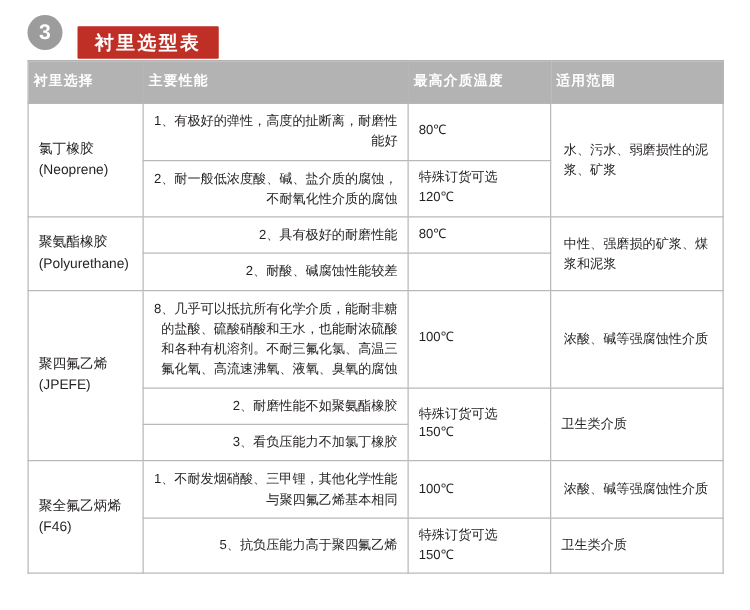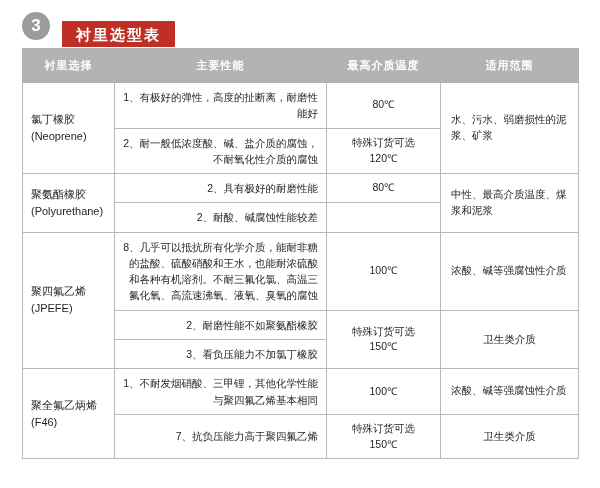--- a/index.html
+++ b/index.html
@@ -74,48 +74,47 @@
     border: 1px solid #b9b9b9;
     padding: 6px 8px;
     vertical-align: middle;
     line-height: 1.55;
     color: #231f20;
   }
   table.spec thead th {
     background: #b3b3b3;
     color: #ffffff;
     font-weight: bold;
-    text-align: center;
+    text-align: left;
     font-size: 11px;
     letter-spacing: 1px;
-    padding: 8px 20px;
+    padding: 8px 4px;
     border-color: #b3b3b3;
   }
   .col-a { width: 92px; }
   .col-b { width: 212px; }
   .col-c { width: 114px; }
   .col-d { width: 138px; }
 
   td.name {
     text-align: left;
     font-weight: normal;
     font-size: 11px;
     line-height: 1.6;
     padding: 6px 2px;
   }
   td.perf {
     text-align: right;
   }
   td.temp, td.scope {
-    text-align: center;
+    text-align: left;
   }
   td.scope.left {
     text-align: left;
     padding-left: 10px;
-    font-family: Liberation Mono, monospace;
   }
   td.temp .multi {
     line-height: 1.5;
   }
 </style>
 </head>
 <body>
 
 <div class="page">
 
@@ -156,21 +155,21 @@
             <td class="temp">
               <div class="multi">特殊订货可选<br>120℃</div>
             </td>
           </tr>
           <tr>
             <td class="name" rowspan="2">聚氨酯橡胶<br>(Polyurethane)</td>
             <td class="perf">2、具有极好的耐磨性能</td>
             <td class="temp">
               <div class="multi">80℃</div>
             </td>
-            <td class="scope left" rowspan="2">中性、最高介质温度、煤浆和泥浆</td>
+            <td class="scope left" rowspan="2">中性、强磨损的矿浆、煤浆和泥浆</td>
           </tr>
           <tr>
             <td class="perf">2、耐酸、碱腐蚀性能较差</td>
           </tr>
           <tr>
             <td class="name" rowspan="3">聚四氟乙烯<br>(JPEFE)</td>
             <td class="perf">8、几乎可以抵抗所有化学介质，能耐非糖的盐酸、硫酸硝酸和王水，也能耐浓硫酸和各种有机溶剂。不耐三氟化氯、高温三氟化氧、高流速沸氧、液氧、臭氧的腐蚀</td>
             <td class="temp">
               <div class="multi">100℃</div>
             </td>
@@ -188,21 +187,21 @@
           </tr>
           <tr>
             <td class="name" rowspan="2">聚全氟乙炳烯<br>(F46)</td>
             <td class="perf">1、不耐发烟硝酸、三甲锂，其他化学性能与聚四氟乙烯基本相同</td>
             <td class="temp">
               <div class="multi">100℃</div>
             </td>
             <td class="scope left">浓酸、碱等强腐蚀性介质</td>
           </tr>
           <tr>
-            <td class="perf">7、抗负压能力高于聚四氟乙烯</td>
+            <td class="perf">5、抗负压能力高于聚四氟乙烯</td>
             <td class="temp">
               <div class="multi">特殊订货可选<br>150℃</div>
             </td>
             <td class="scope">卫生类介质</td>
           </tr>
         </tbody>
     </table>
   </div>
 
 </div>

